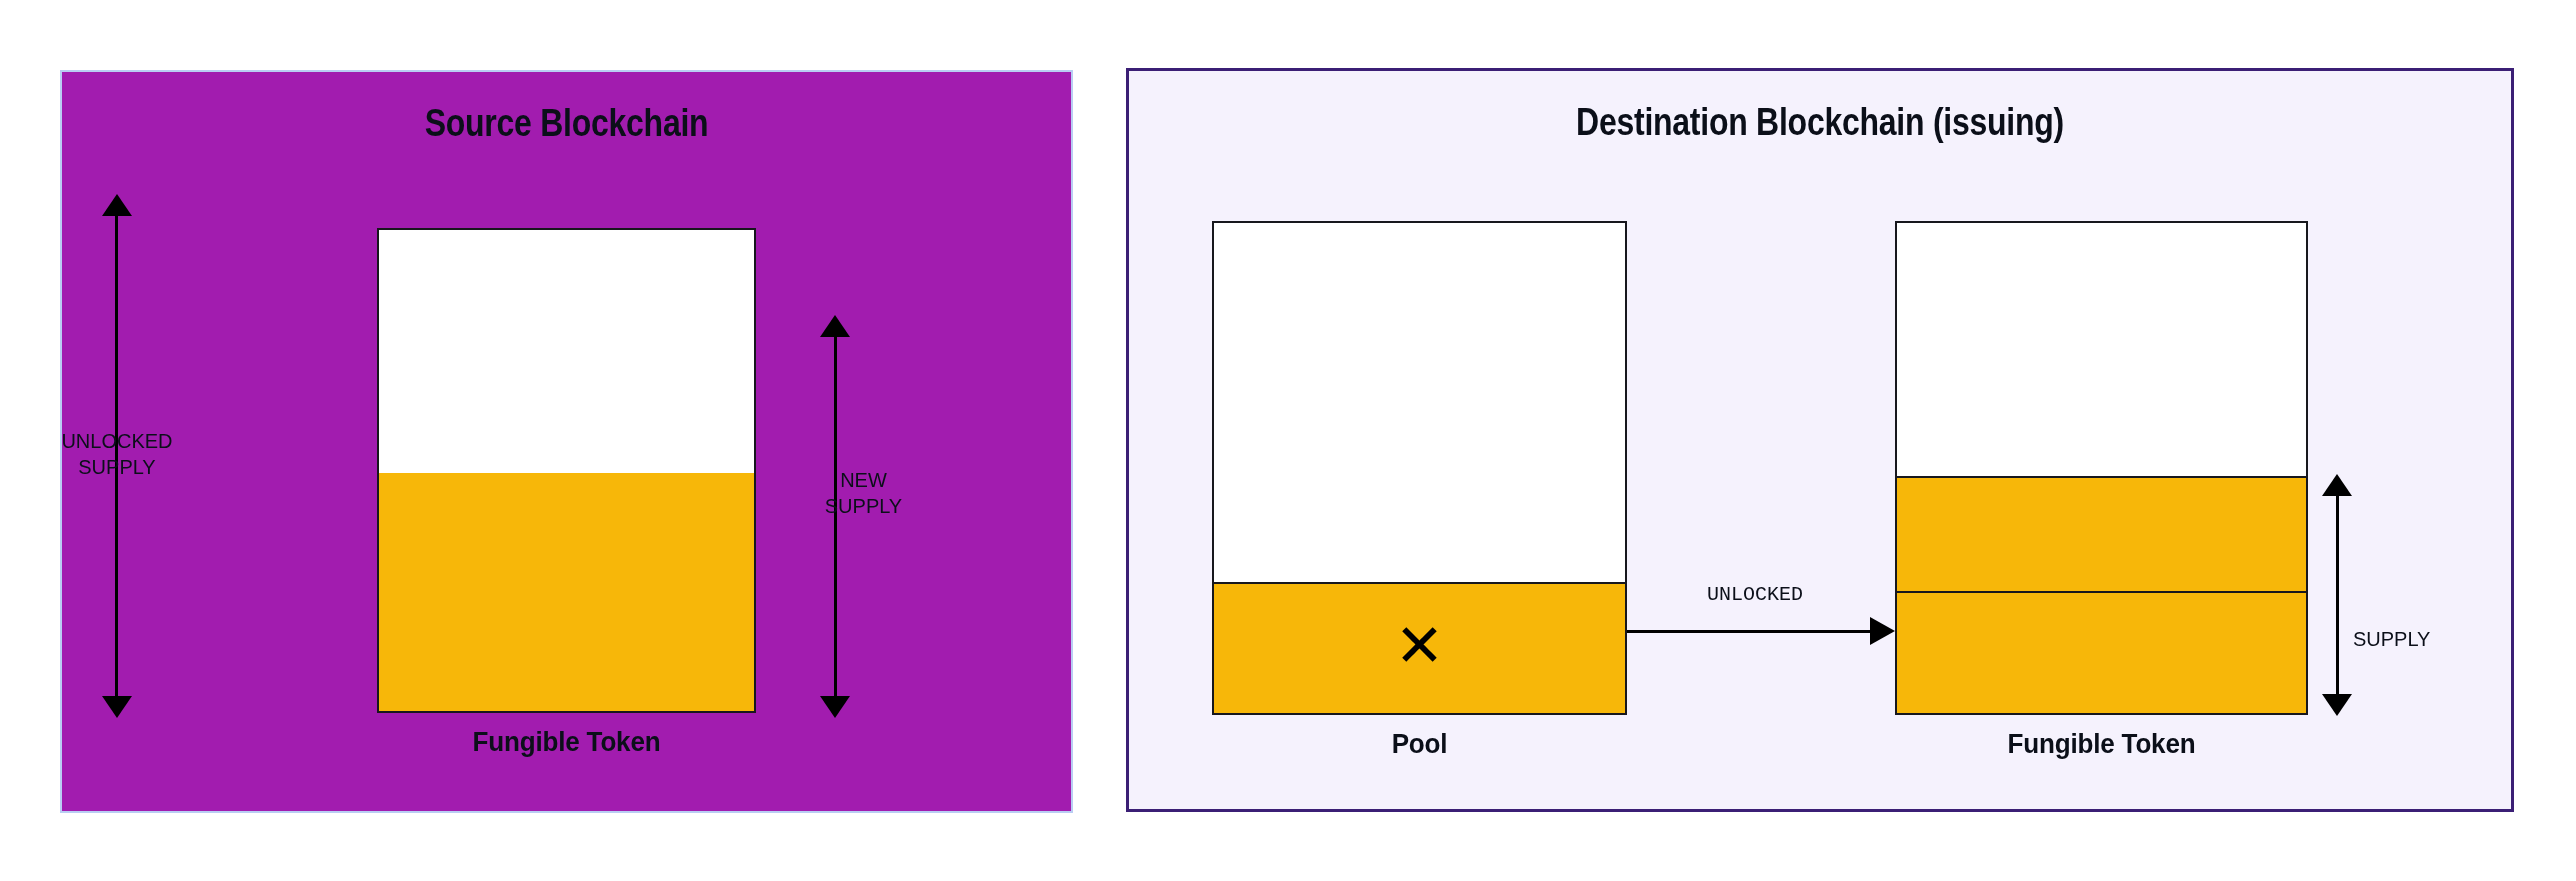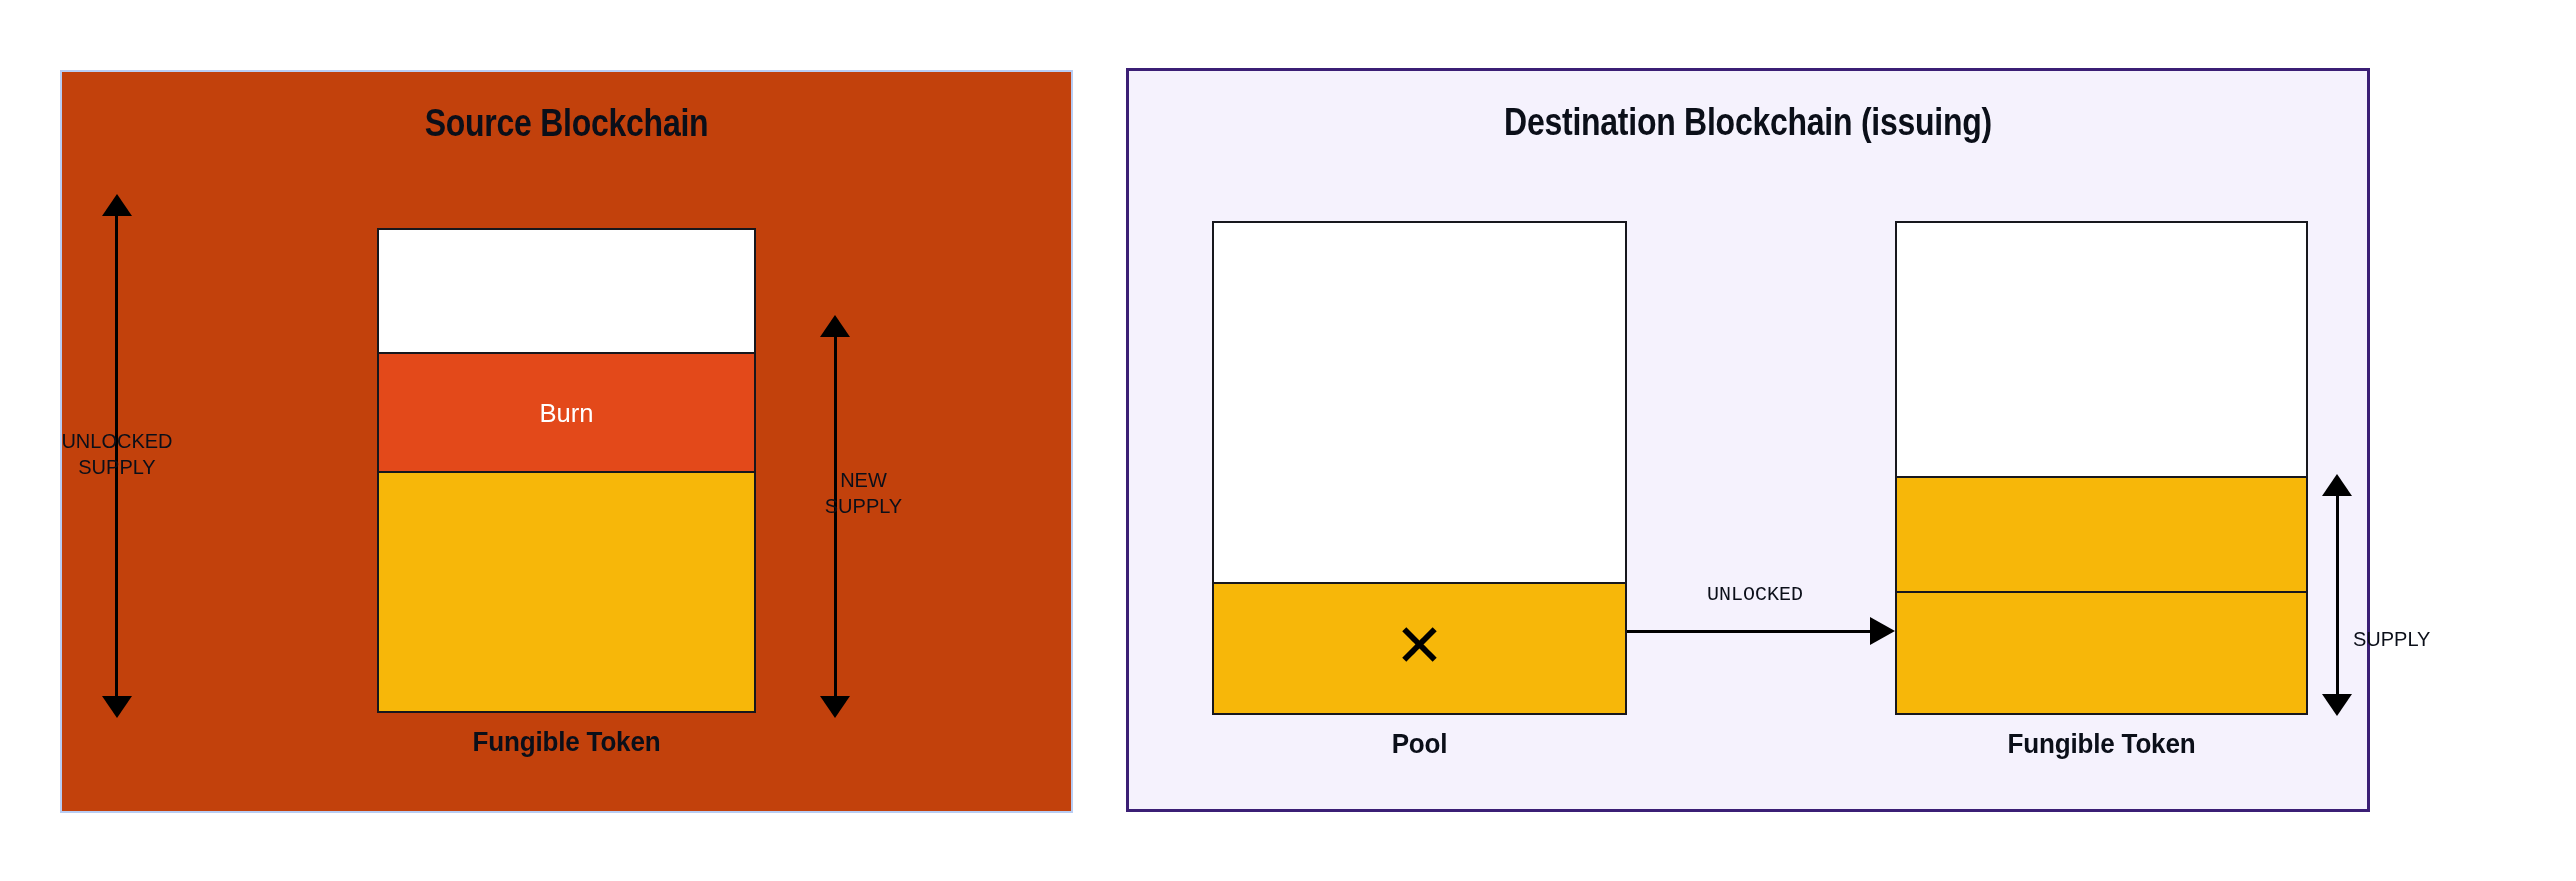--- a/index.html
+++ b/index.html
@@ -7,24 +7,24 @@
   body{
     width:2576px;height:881px;position:relative;overflow:hidden;
     font-family:"Liberation Sans","DejaVu Sans",sans-serif;
   }
   .stage{position:absolute;inset:0;}
 
   
   .panel{position:absolute;box-sizing:border-box;}
   #panel-source{
     left:60px;top:70px;width:1013px;height:743px;
-    background:#c2410c;border:2.8px solid #b9cdf3;
+    background:#a21caf;border:2.8px solid #b9cdf3;
   }
   #panel-dest{
-    left:1126px;top:68px;width:1244px;height:744px;
+    left:1126px;top:68px;width:1388px;height:744px;
     background:#f5f2fd;border:3.3px solid #3b1f75;
   }
 
   .panel-title{
     position:absolute;left:0;right:0;top:29px;
     text-align:center;
     font-family:"Liberation Sans","DejaVu Sans",sans-serif;
     font-weight:700;
     font-size:39px;
     letter-spacing:-0.3px;
@@ -109,23 +109,20 @@
 <div class="stage">
 
   <div class="panel" id="panel-source">
 
     <div class="panel-title">Source Blockchain</div>
 
     <div class="stack" style="left:315px;top:156px;width:379px;height:485px;">
 
       <div class="seg" style="top:0px;height:122px;background:#ffffff;"></div>
 
-      <div class="seg seg-burn" style="top:122px;height:121px;">
-        <div class="seg-label">Burn</div>
-      </div>
 
       <div class="seg seg-yellow" style="top:243px;bottom:0px;height:auto;"></div>
     </div>
 
     <div class="stack-caption" style="left:315px;top:654px;width:379px;">Fungible Token</div>
 
     <div>
       <div class="arrow-up" style="left:40px;top:122px;"></div>
       <div class="vline" style="left:53px;top:137px;height:490px;"></div>
       <div class="arrow-down" style="left:40px;top:624px;"></div>

